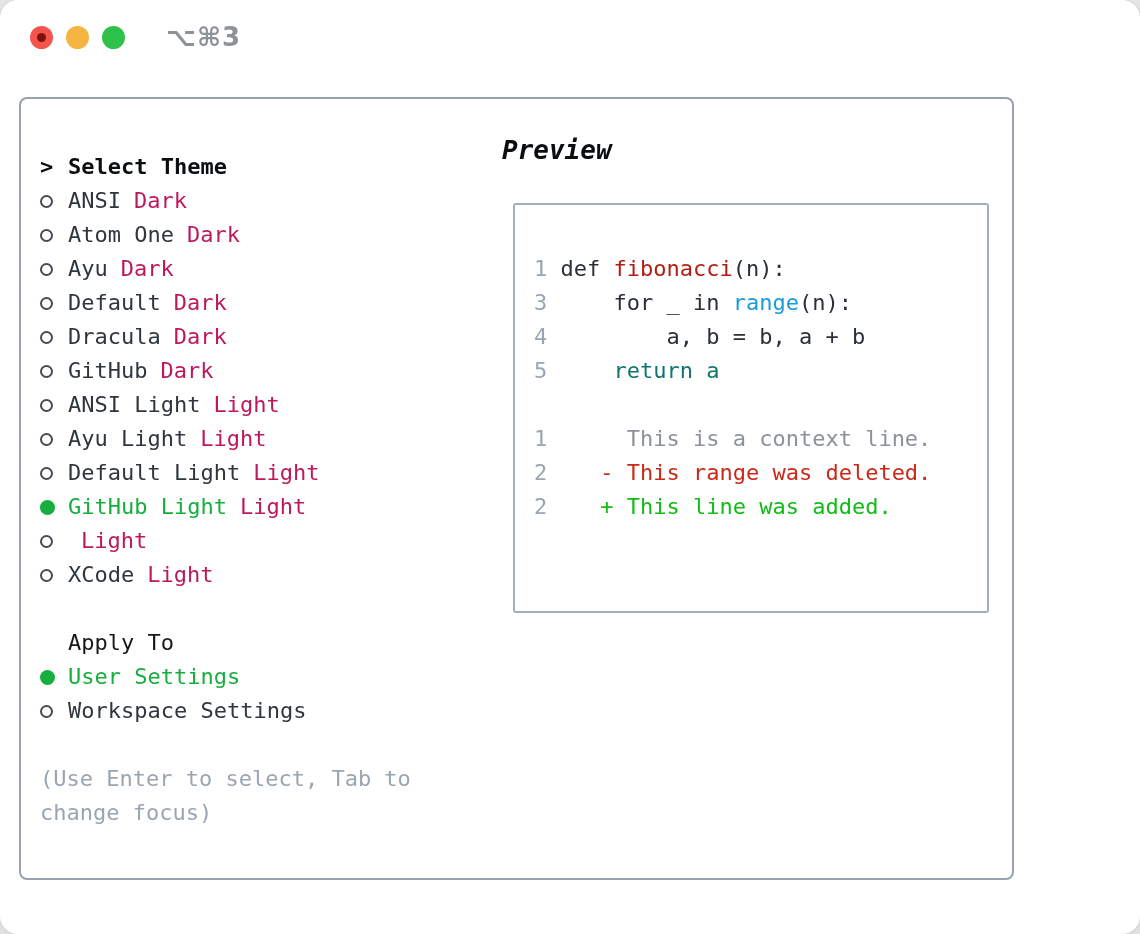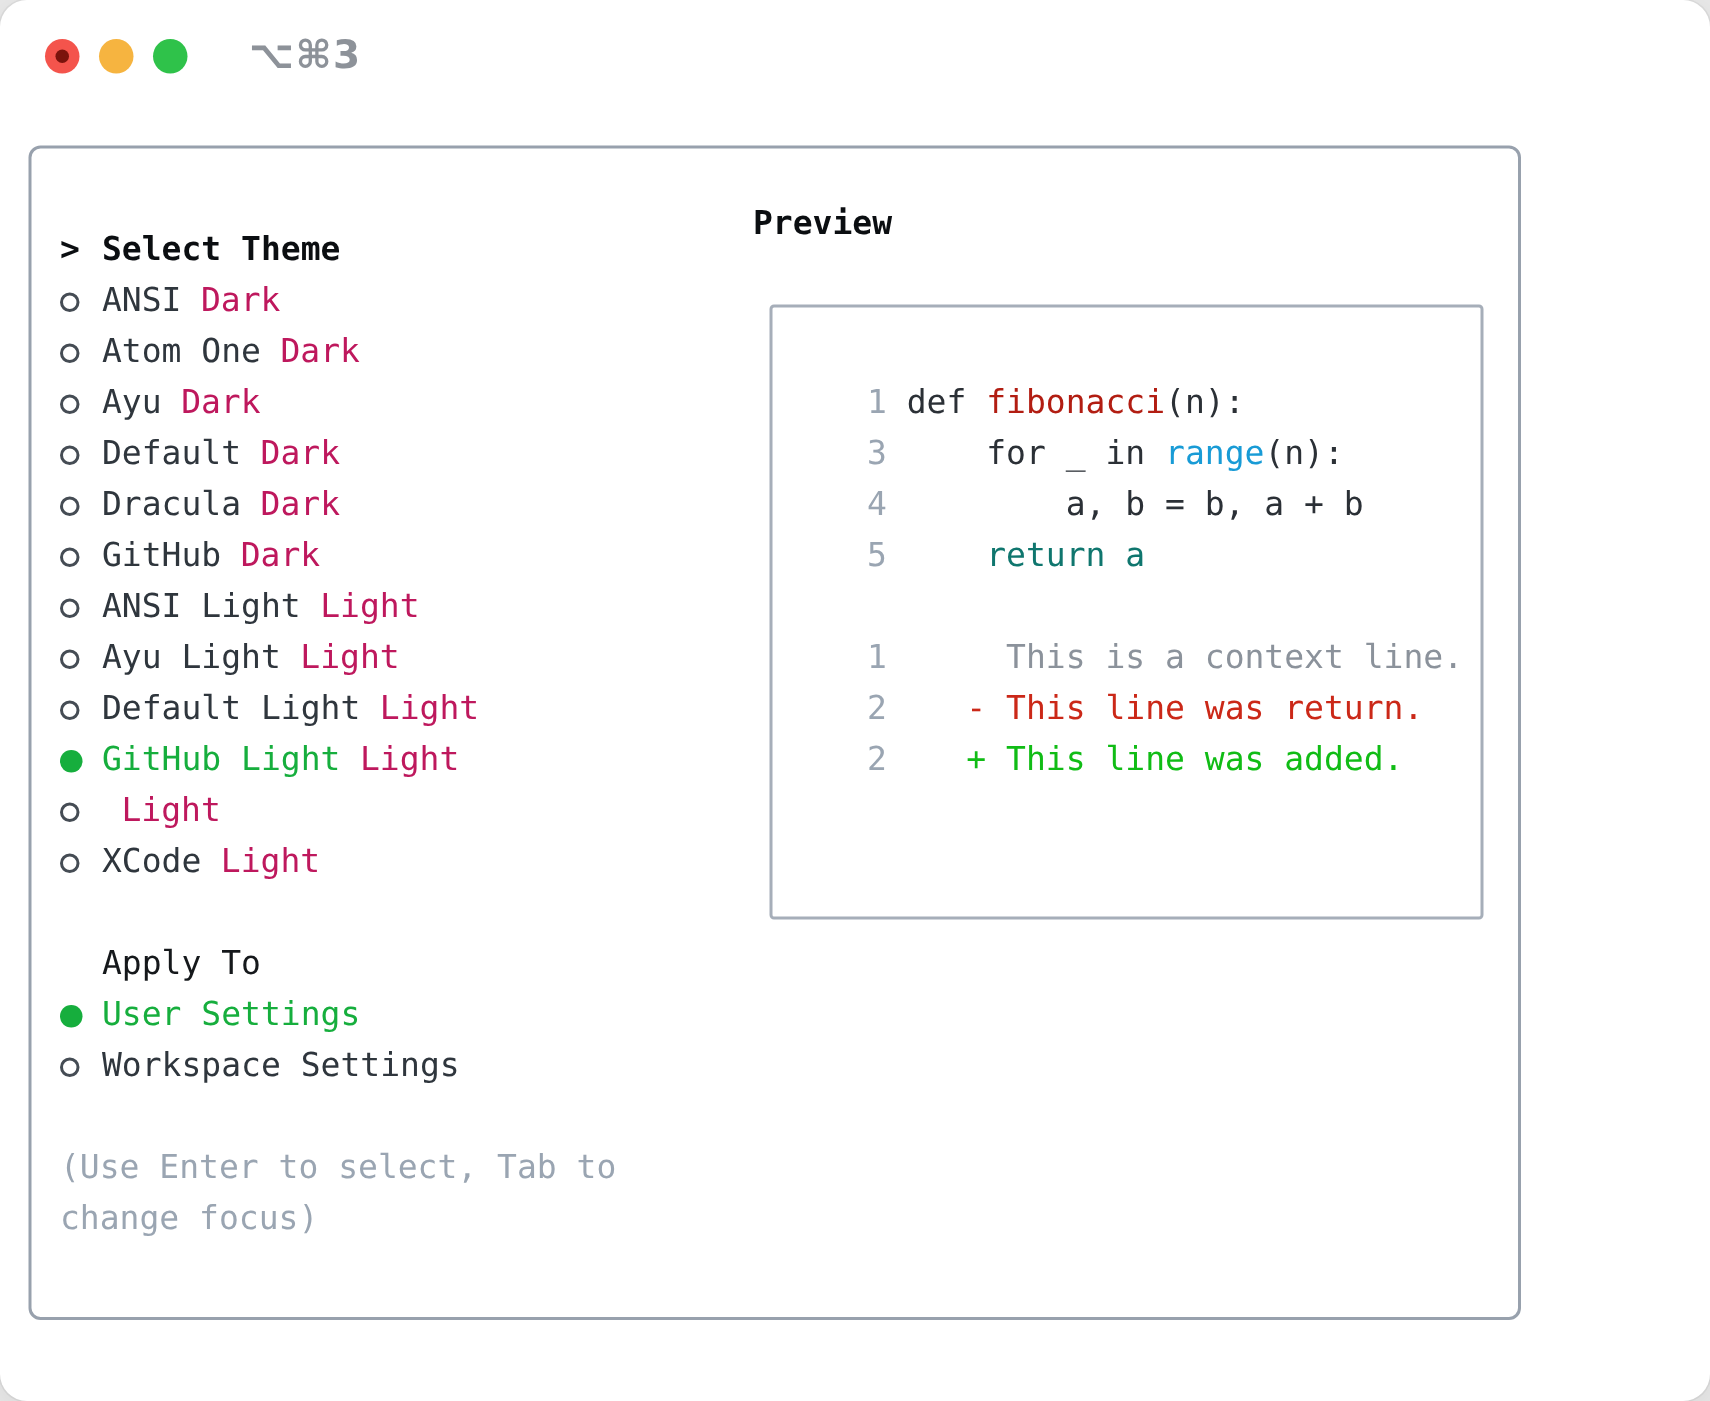--- a/index.html
+++ b/index.html
@@ -34,27 +34,27 @@
   .radio{width:13px;height:13px;border-radius:50%;border:2px solid #454c54;box-sizing:border-box;}
   .radio.sel{width:15px;height:15px;border:none;background:#16ae3d;}
   .item-name{color:#2f363d;}
   .item-name.sel{color:#16ae3d;}
   .item-tag{color:#be185d;margin-left:13px;}
   .spacer{height:34px;}
   .apply-title{color:#15181b;}
   .hint{color:#9aa5b2;white-space:pre;}
   
   .preview-title{
-    position:absolute;left:481px;top:34px;font-size:22px;font-weight:bold;color:#0b0e11;line-height:34px;
+    position:absolute;left:481px;top:34px;font-size:26px;font-weight:bold;color:#0b0e11;line-height:34px;font-style:italic;
   }
   .preview-box{
     position:absolute;left:492px;top:104px;width:472px;height:406px;
     border:2px solid #a6aeb9;border-radius:3px;background:#fff;
   }
-  .codeblock{position:absolute;left:19px;top:47px;font-size:22px;line-height:34px;margin-left:44px;}
+  .codeblock{position:absolute;left:19px;top:47px;font-size:22px;line-height:34px;}
   .code-line{height:34px;white-space:pre;}
   .code-line .num{display:inline-block;}
 </style>
 </head>
 <body>
 
 <div class="window">
 
   <div class="titlebar">
     <div class="traffic red"></div>
@@ -105,19 +105,19 @@
     <div class="preview-title">Preview</div>
 
     <div class="preview-box">
       <div class="codeblock" id="codeblock">
           <div class="code-line"><span class="num" style="color: rgb(154, 165, 178);">1 </span><span style="color: rgb(43, 48, 54);">def </span><span style="color: rgb(178, 29, 18);">fibonacci</span><span style="color: rgb(43, 48, 54);">(n):</span></div>
           <div class="code-line"><span class="num" style="color: rgb(154, 165, 178);">3 </span><span style="color: rgb(43, 48, 54);">    for _ in </span><span style="color: rgb(24, 155, 214);">range</span><span style="color: rgb(43, 48, 54);">(n):</span></div>
           <div class="code-line"><span class="num" style="color: rgb(154, 165, 178);">4 </span><span style="color: rgb(43, 48, 54);">        a, b = b, a + b</span></div>
           <div class="code-line"><span class="num" style="color: rgb(154, 165, 178);">5 </span><span style="color: #0f766e;">    return a</span></div>
           <div class="code-line"><span class="num" style="color: rgb(154, 165, 178);"></span></div>
           <div class="code-line"><span class="num" style="color: rgb(154, 165, 178);">1 </span><span style="color: rgb(139, 146, 155);">     This is a context line.</span></div>
-          <div class="code-line"><span class="num" style="color: rgb(154, 165, 178);">2 </span><span style="color: rgb(203, 40, 24);">   - This line was return.</span></div>
+          <div class="code-line"><span class="num" style="color: rgb(154, 165, 178);">2 </span><span style="color: rgb(203, 40, 24);">   - This range was deleted.</span></div>
           <div class="code-line"><span class="num" style="color: rgb(154, 165, 178);">2 </span><span style="color: rgb(16, 188, 21);">   + This line was added.</span></div>
         </div>
     </div>
 
   </div>
 </div>
 
 </body></html>

